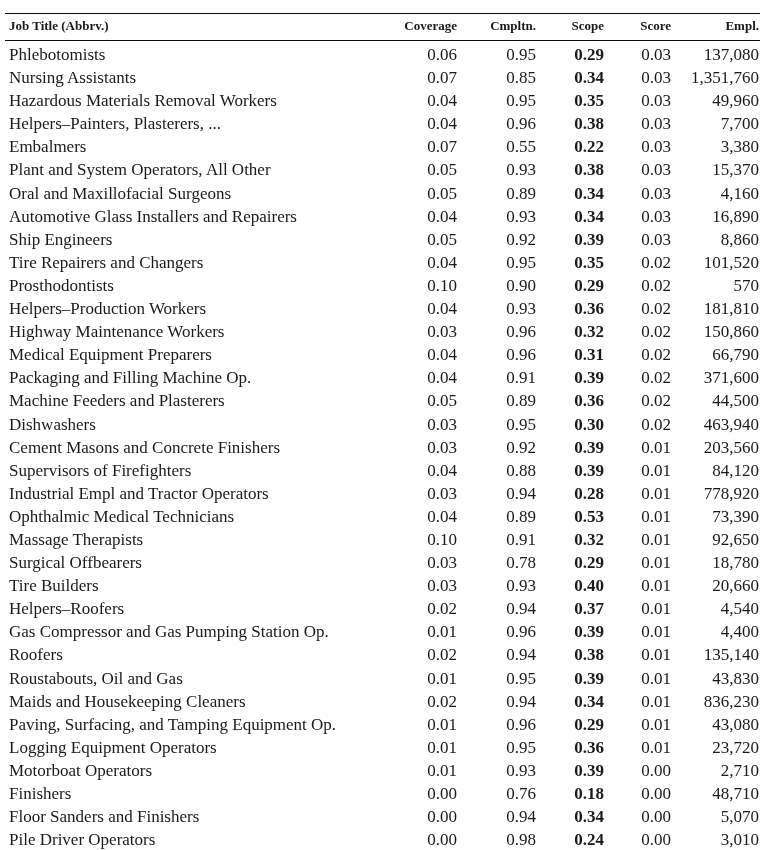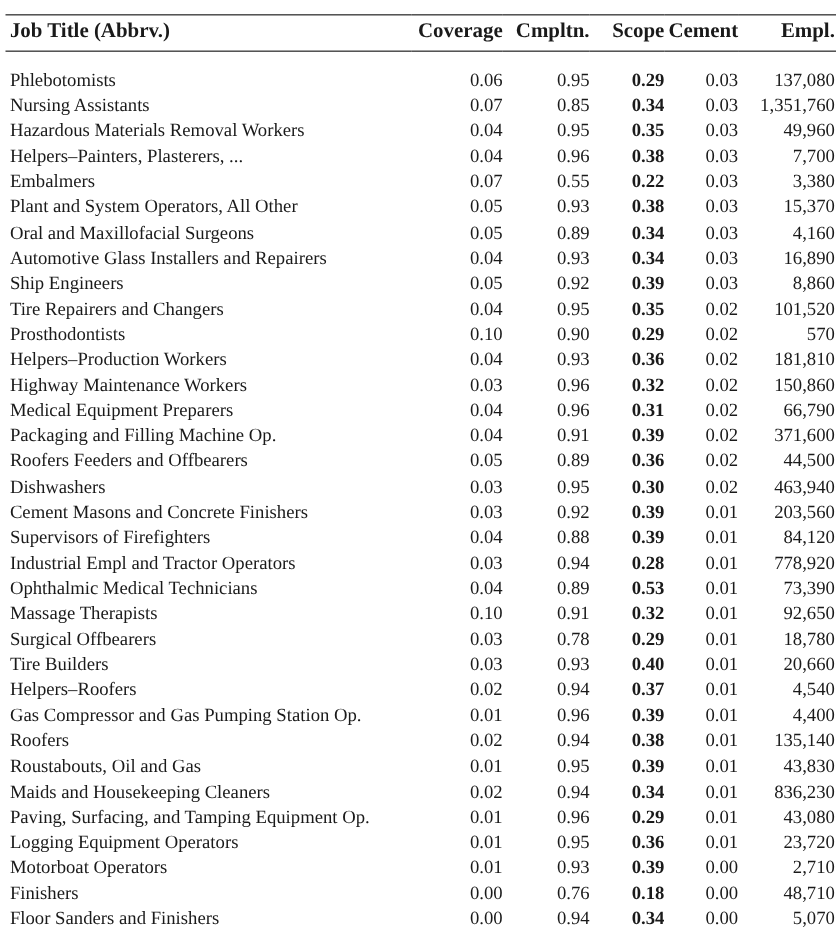--- a/index.html
+++ b/index.html
@@ -24,21 +24,21 @@
   }
   table.booktabs {
     border-collapse: collapse;
     width: 750px;
     margin-left: 5px;
     margin-top: 13px;
     table-layout: fixed;
   }
   table.booktabs thead th {
     font-weight: bold;
-    font-size: 19px;
+    font-size: 13px;
     line-height: 1;
     padding: 5px 0 8px 0;
     vertical-align: bottom;
     white-space: nowrap;
   }
   
   table.booktabs thead tr.rule-top th {
     padding: 0;
     height: 0;
     line-height: 0;
@@ -50,21 +50,21 @@
     border-bottom: 0.9px solid #0d0d0d;
   }
   table.booktabs tbody td {
     font-size: 17px;
     line-height: 1;
     padding: 3.1px 0 3.0px 0;
     white-space: nowrap;
     vertical-align: baseline;
   }
   table.booktabs tbody tr:first-child td {
-    padding-top: 17px;
+    padding-top: 5px;
     margin-left: 43px;
   }
   table.booktabs tbody tr:last-child td {
     border-bottom: 1.6px solid #0d0d0d;
     padding-bottom: 5px;
   }
   .col-title  { text-align: left;  width: 365px; padding-left: 4px !important; }
   .col-cov    { text-align: right; width: 83px; }
   .col-cmp    { text-align: right; width: 79px; }
   .col-scope  { text-align: right; width: 68px; font-weight: bold; }
@@ -84,21 +84,21 @@
           <th class="col-cmp"></th>
         <th class="col-scope"></th>
           <th class="col-score"></th>
           <th class="col-empl"></th>
       </tr>
       <tr class="head-row">
         <th class="col-title">Job Title (Abbrv.)</th>
         <th class="col-cov">Coverage</th>
         <th class="col-cmp">Cmpltn.</th>
         <th class="col-scope">Scope</th>
-        <th class="col-score">Cement</th>
+        <th class="col-score">Score</th>
         <th class="col-empl">Empl.</th>
       </tr>
     </thead>
     <tbody id="table-body">
         <tr>
           <td class="col-title">Phlebotomists</td>
           <td class="col-cov">0.06</td>
           <td class="col-cmp">0.95</td>
           <td class="col-scope">0.29</td>
           <td class="col-score">0.03</td>
@@ -210,21 +210,21 @@
         </tr>
         <tr>
           <td class="col-title">Packaging and Filling Machine Op.</td>
           <td class="col-cov">0.04</td>
           <td class="col-cmp">0.91</td>
           <td class="col-scope">0.39</td>
           <td class="col-score">0.02</td>
           <td class="col-empl">371,600</td>
         </tr>
         <tr>
-          <td class="col-title">Roofers Feeders and Offbearers</td>
+          <td class="col-title">Machine Feeders and Plasterers</td>
           <td class="col-cov">0.05</td>
           <td class="col-cmp">0.89</td>
           <td class="col-scope">0.36</td>
           <td class="col-score">0.02</td>
           <td class="col-empl">44,500</td>
         </tr>
         <tr>
           <td class="col-title">Dishwashers</td>
           <td class="col-cov">0.03</td>
           <td class="col-cmp">0.95</td>

